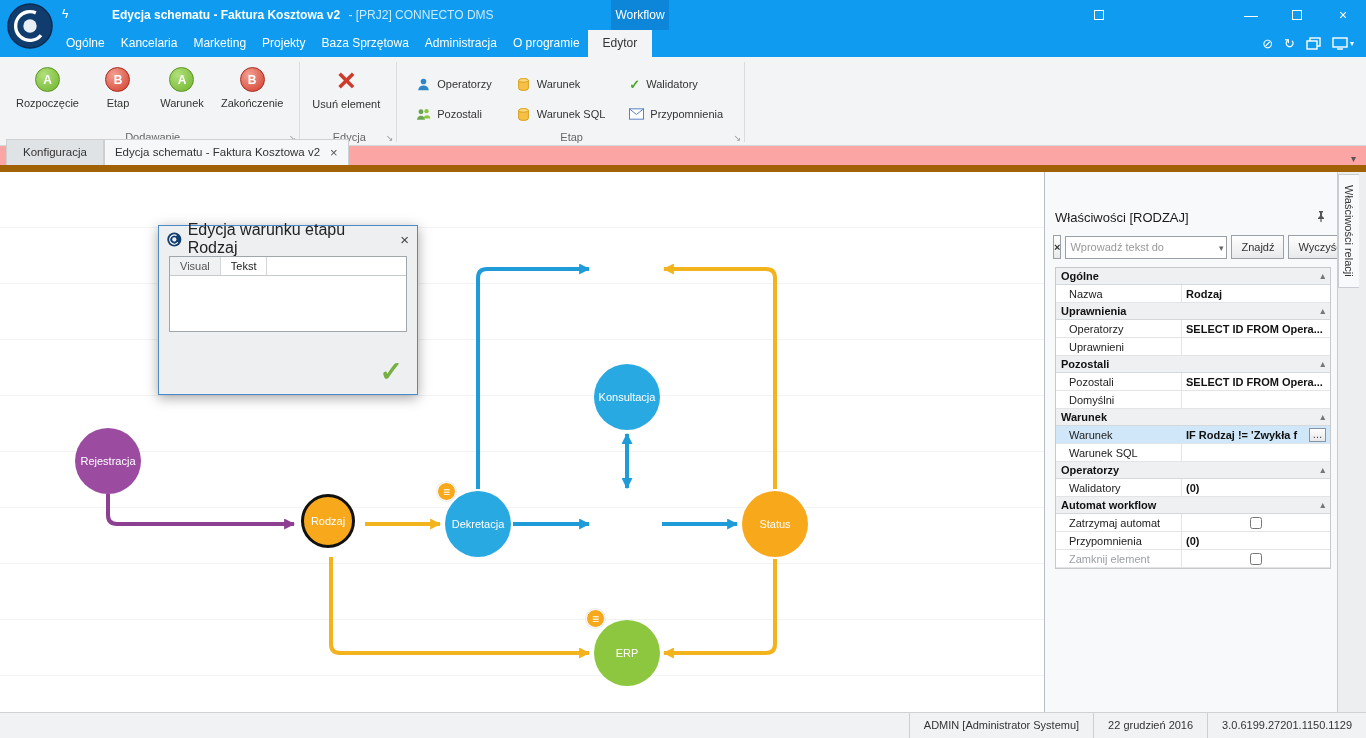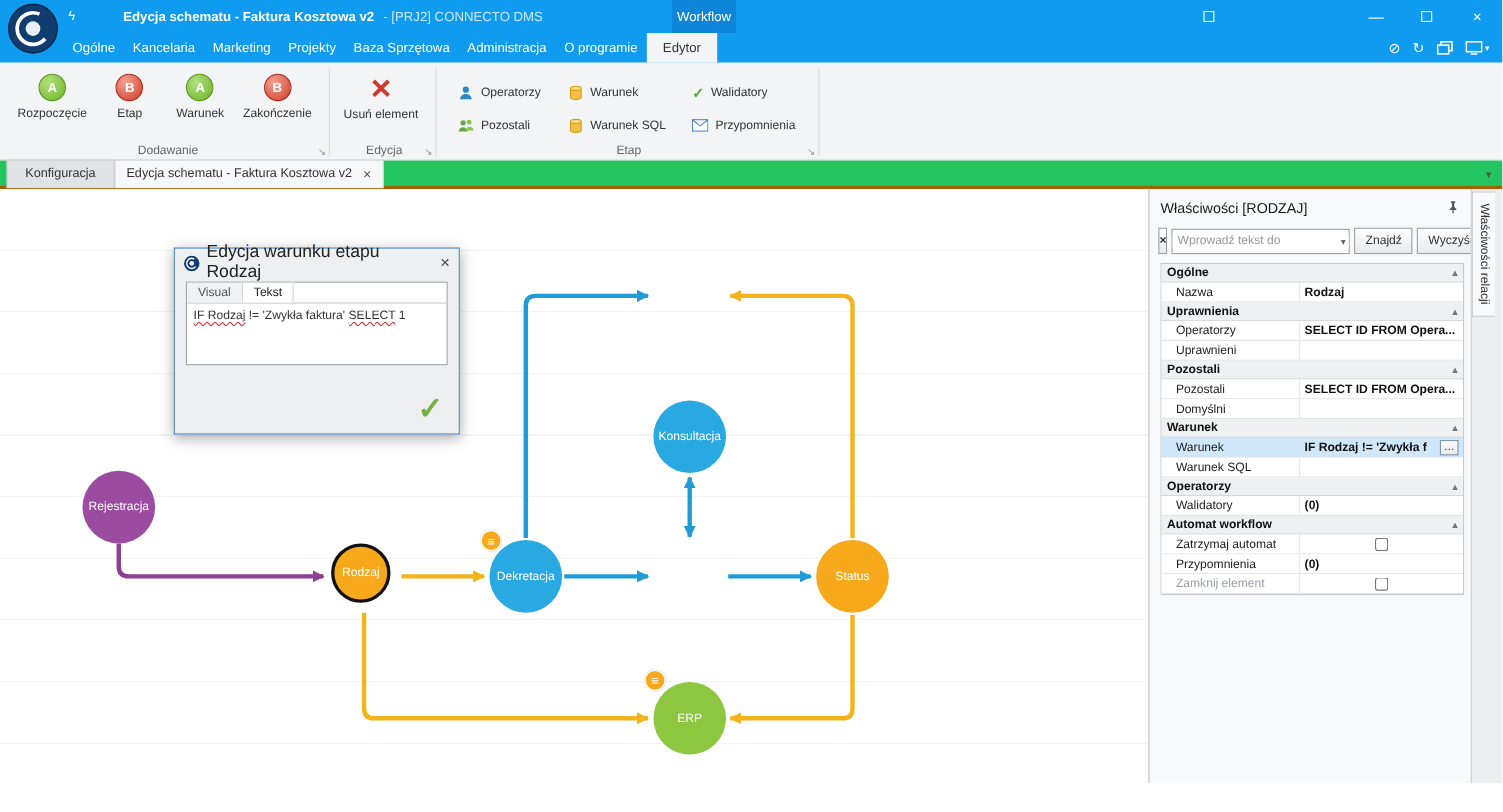--- a/index.html
+++ b/index.html
@@ -42,21 +42,21 @@
   .delx { font-size:32px; line-height:26px; font-weight:700; color:var(--delete-red); }
   .gfooter { position:absolute; left:0; right:0; bottom:2px; text-align:center; font-size:11px; color:#666; }
   .launcher { position:absolute; right:3px; bottom:2px; font-size:9px; color:#999; }
   .rsep { width:1px; background:#dadcde; margin:3px 2px 3px 0; }
   .smallgrid { display:grid; grid-auto-flow:column; grid-template-rows:repeat(2,26px); column-gap:14px; row-gap:4px; padding:10px 6px 0 8px; align-items:center; }
   .smallbtn { display:flex; align-items:center; gap:6px; font-size:11px; color:#333; padding:2px 5px; white-space:nowrap; }
   .smallbtn svg { display:block; }
   .check-glyph { color:#4ea72e; font-weight:700; font-size:13px; }
 
   
-  .tabstrip { position:absolute; left:0; top:146px; width:1366px; height:26px; background:#22c55e; border-bottom:3px solid #a16207; display:flex; align-items:center; padding-left:6px; }
+  .tabstrip { position:absolute; left:0; top:146px; width:1366px; height:26px; background:#fca5a5; border-bottom:7px solid #a16207; display:flex; align-items:flex-end; padding-left:6px; }
   .doc-tab { padding:0 16px; line-height:25px; font-size:11.5px; color:#333; background:#e0e3e6; border:1px solid #cdd0d3; border-bottom:none; white-space:nowrap; }
   .doc-tab.active { background:#f6f7f8; display:flex; align-items:center; gap:10px; padding:0 10px; }
   .tab-close { color:#555; font-size:13px; line-height:13px; }
   .strip-caret { position:absolute; right:10px; top:7px; font-size:10px; color:#555; }
 
   
   .canvas { position:absolute; left:0; top:172px; width:1044px; height:540px;
     background:repeating-linear-gradient(180deg,#ffffff 0 55px,#f2f3f4 55px 56px); }
   .edges { position:absolute; left:0; top:0; z-index:1; }
   .e { fill:none; stroke-width:4; }
@@ -82,21 +82,21 @@
   .dlg-box { margin:4px 10px 0; border:1px solid #9fa6ac; background:#fff; height:76px; }
   .dlg-tabs { display:flex; border-bottom:1px solid #c6cacd; height:19px; }
   .dtab { padding:0 10px; font-size:11px; line-height:19px; color:#555; border-right:1px solid #d4d7d9; background:#eff1f2; }
   .dtab.active { background:#fff; color:#222; }
   .dlg-content { padding:5px 6px; font-size:11px; color:#333; }
   .spell { text-decoration:underline wavy #e03535; text-decoration-thickness:1px; text-underline-offset:2px; }
   .dlg-ok { position:absolute; right:14px; bottom:6px; font-size:28px; font-weight:700; color:var(--check-green); }
 
   
   .props { position:absolute; left:1044px; top:172px; width:293px; height:540px; background:#f8f9fa; border-left:1px solid #b9bdc1; }
-  .props-title-row { display:flex; align-items:center; padding:10px 10px 0; font-size:13px; color:#1a1a1a; }
+  .props-title-row { display:flex; align-items:center; padding:10px 10px 0; font-size:13px; color:#1a1a1a;margin-top:28px; }
   .pin { margin-left:auto; }
   .search-row { display:flex; gap:4px; margin:10px 8px 8px; align-items:center; }
   .sbtn { height:24px; border:1px solid #9aa0a6; background:linear-gradient(#fefefe,#e8e9ea); font-size:11px; padding:0 9px; color:#333; font-family:inherit; }
   .xbtn { width:26px; font-weight:700; padding:0; }
   .sinput-wrap { flex:1; height:23px; border:1px solid #9aa0a6; background:#fff; display:flex; align-items:center; position:relative; }
   .sinput { border:none; outline:none; flex:1; font-size:11px; padding:0 14px 0 4px; font-family:inherit; color:#333; min-width:0; }
   .sinput::placeholder { color:#999; }
   .scaret { position:absolute; right:3px; top:6px; font-size:9px; color:#666; }
   .pgrid { margin:2px 6px 0 10px; border:1px solid #c6cacd; background:#fff; }
   .g-header { display:flex; align-items:center; height:17px; background:#eef0f2; border-bottom:1px solid #d5d8da; font-weight:700; font-size:11px; padding:0 5px; color:#111; }
@@ -329,23 +329,20 @@
           <circle cx="24" cy="24" r="7" fill="#e8eef5"></circle>
         </svg>
       <span class="dlg-title">Edycja warunku etapu Rodzaj</span>
       <span class="dlg-close">×</span>
     </div>
     <div class="dlg-box">
       <div class="dlg-tabs">
         <div class="dtab">Visual</div>
         <div class="dtab active">Tekst</div>
       </div>
-      <div class="dlg-content">
-        <span class="spell">IF Rodzaj</span><span> != 'Zwykła faktura' </span><span class="spell">SELECT</span><span> 1</span>
-      </div>
     </div>
     <span class="dlg-ok">✓</span>
   </div>
 
   <div class="props">
     <div class="props-title-row">
       <span>Właściwości [RODZAJ]</span>
       <span class="pin">
         <svg width="12" height="12" viewBox="0 0 12 12">
             <path d="M4 1h4v1L7 3v3l2 2v1H3V8l2-2V3L4 2z" fill="#555"></path>
@@ -444,14 +441,19 @@
             <input type="checkbox" style="">
           </div>
         </div>
     </div>
   </div>
 
   <div class="sidestrip">
     <div class="vtab">Właściwości relacji</div>
   </div>
 
+  <div class="statusbar">
+    <div class="seg">ADMIN [Administrator Systemu]</div>
+    <div class="seg">22 grudzień 2016</div>
+    <div class="seg">3.0.6199.27201.1150.1129</div>
+  </div>
 
 </div>
 
 </body></html>

